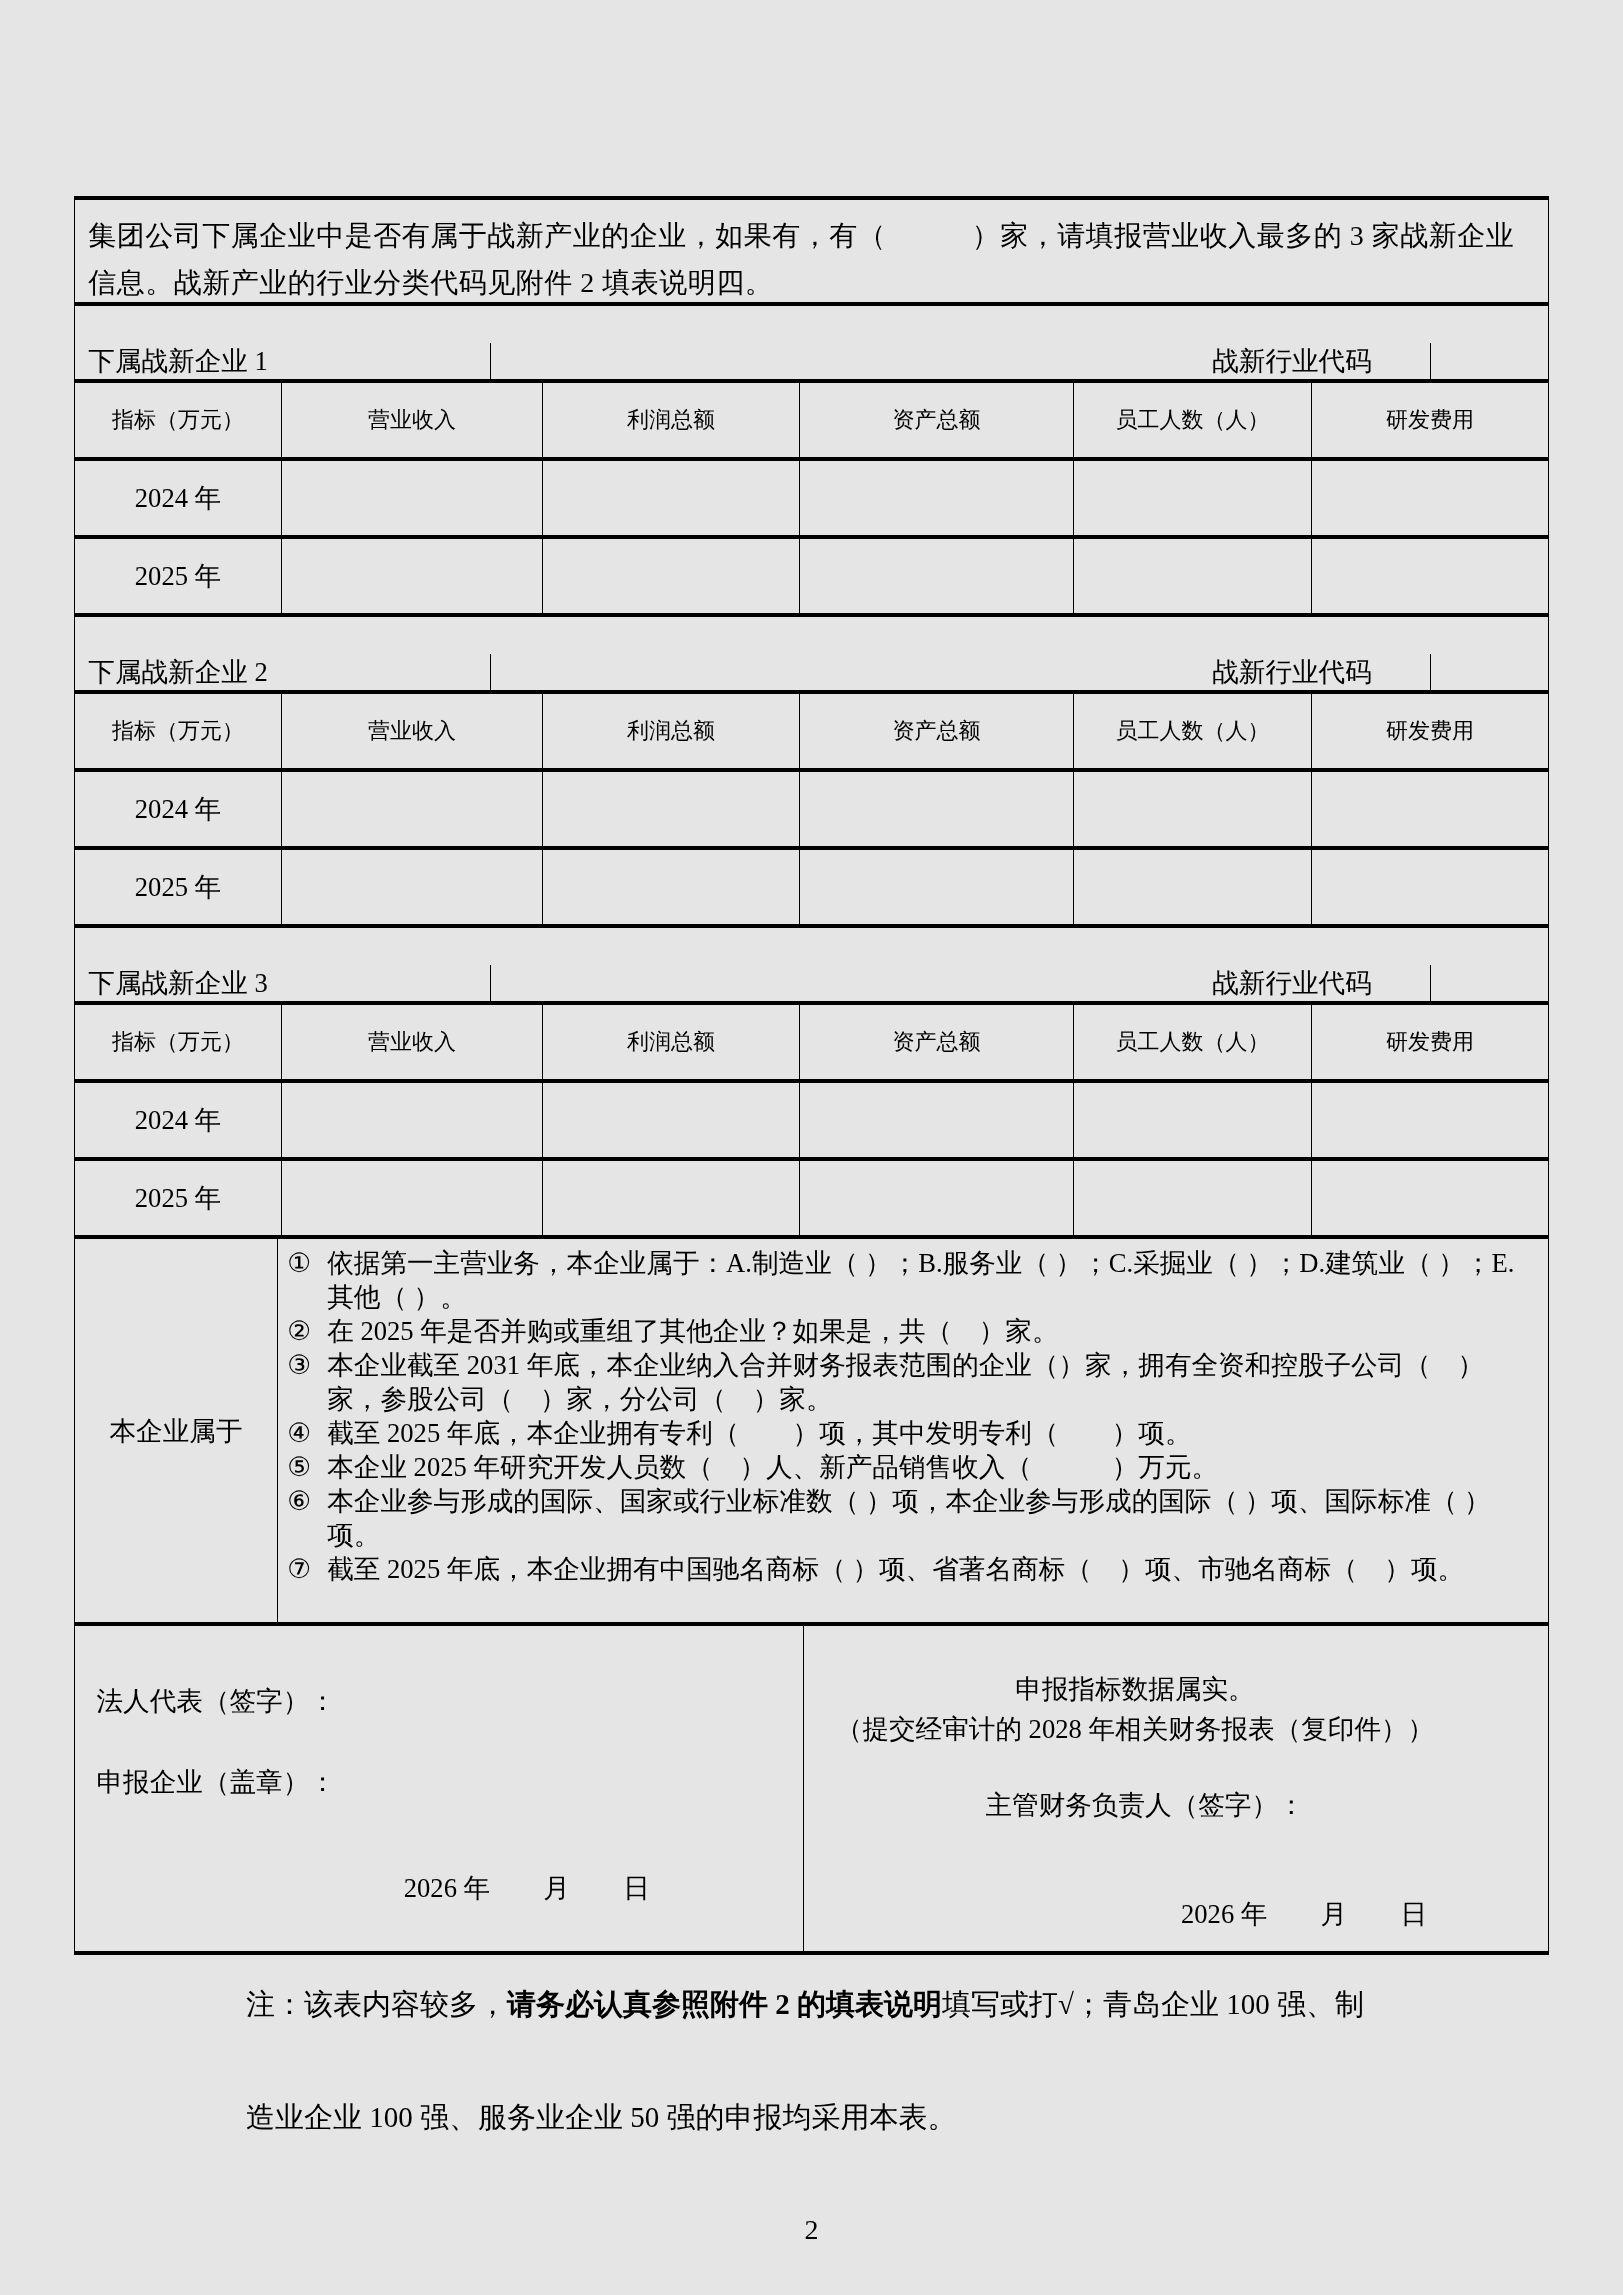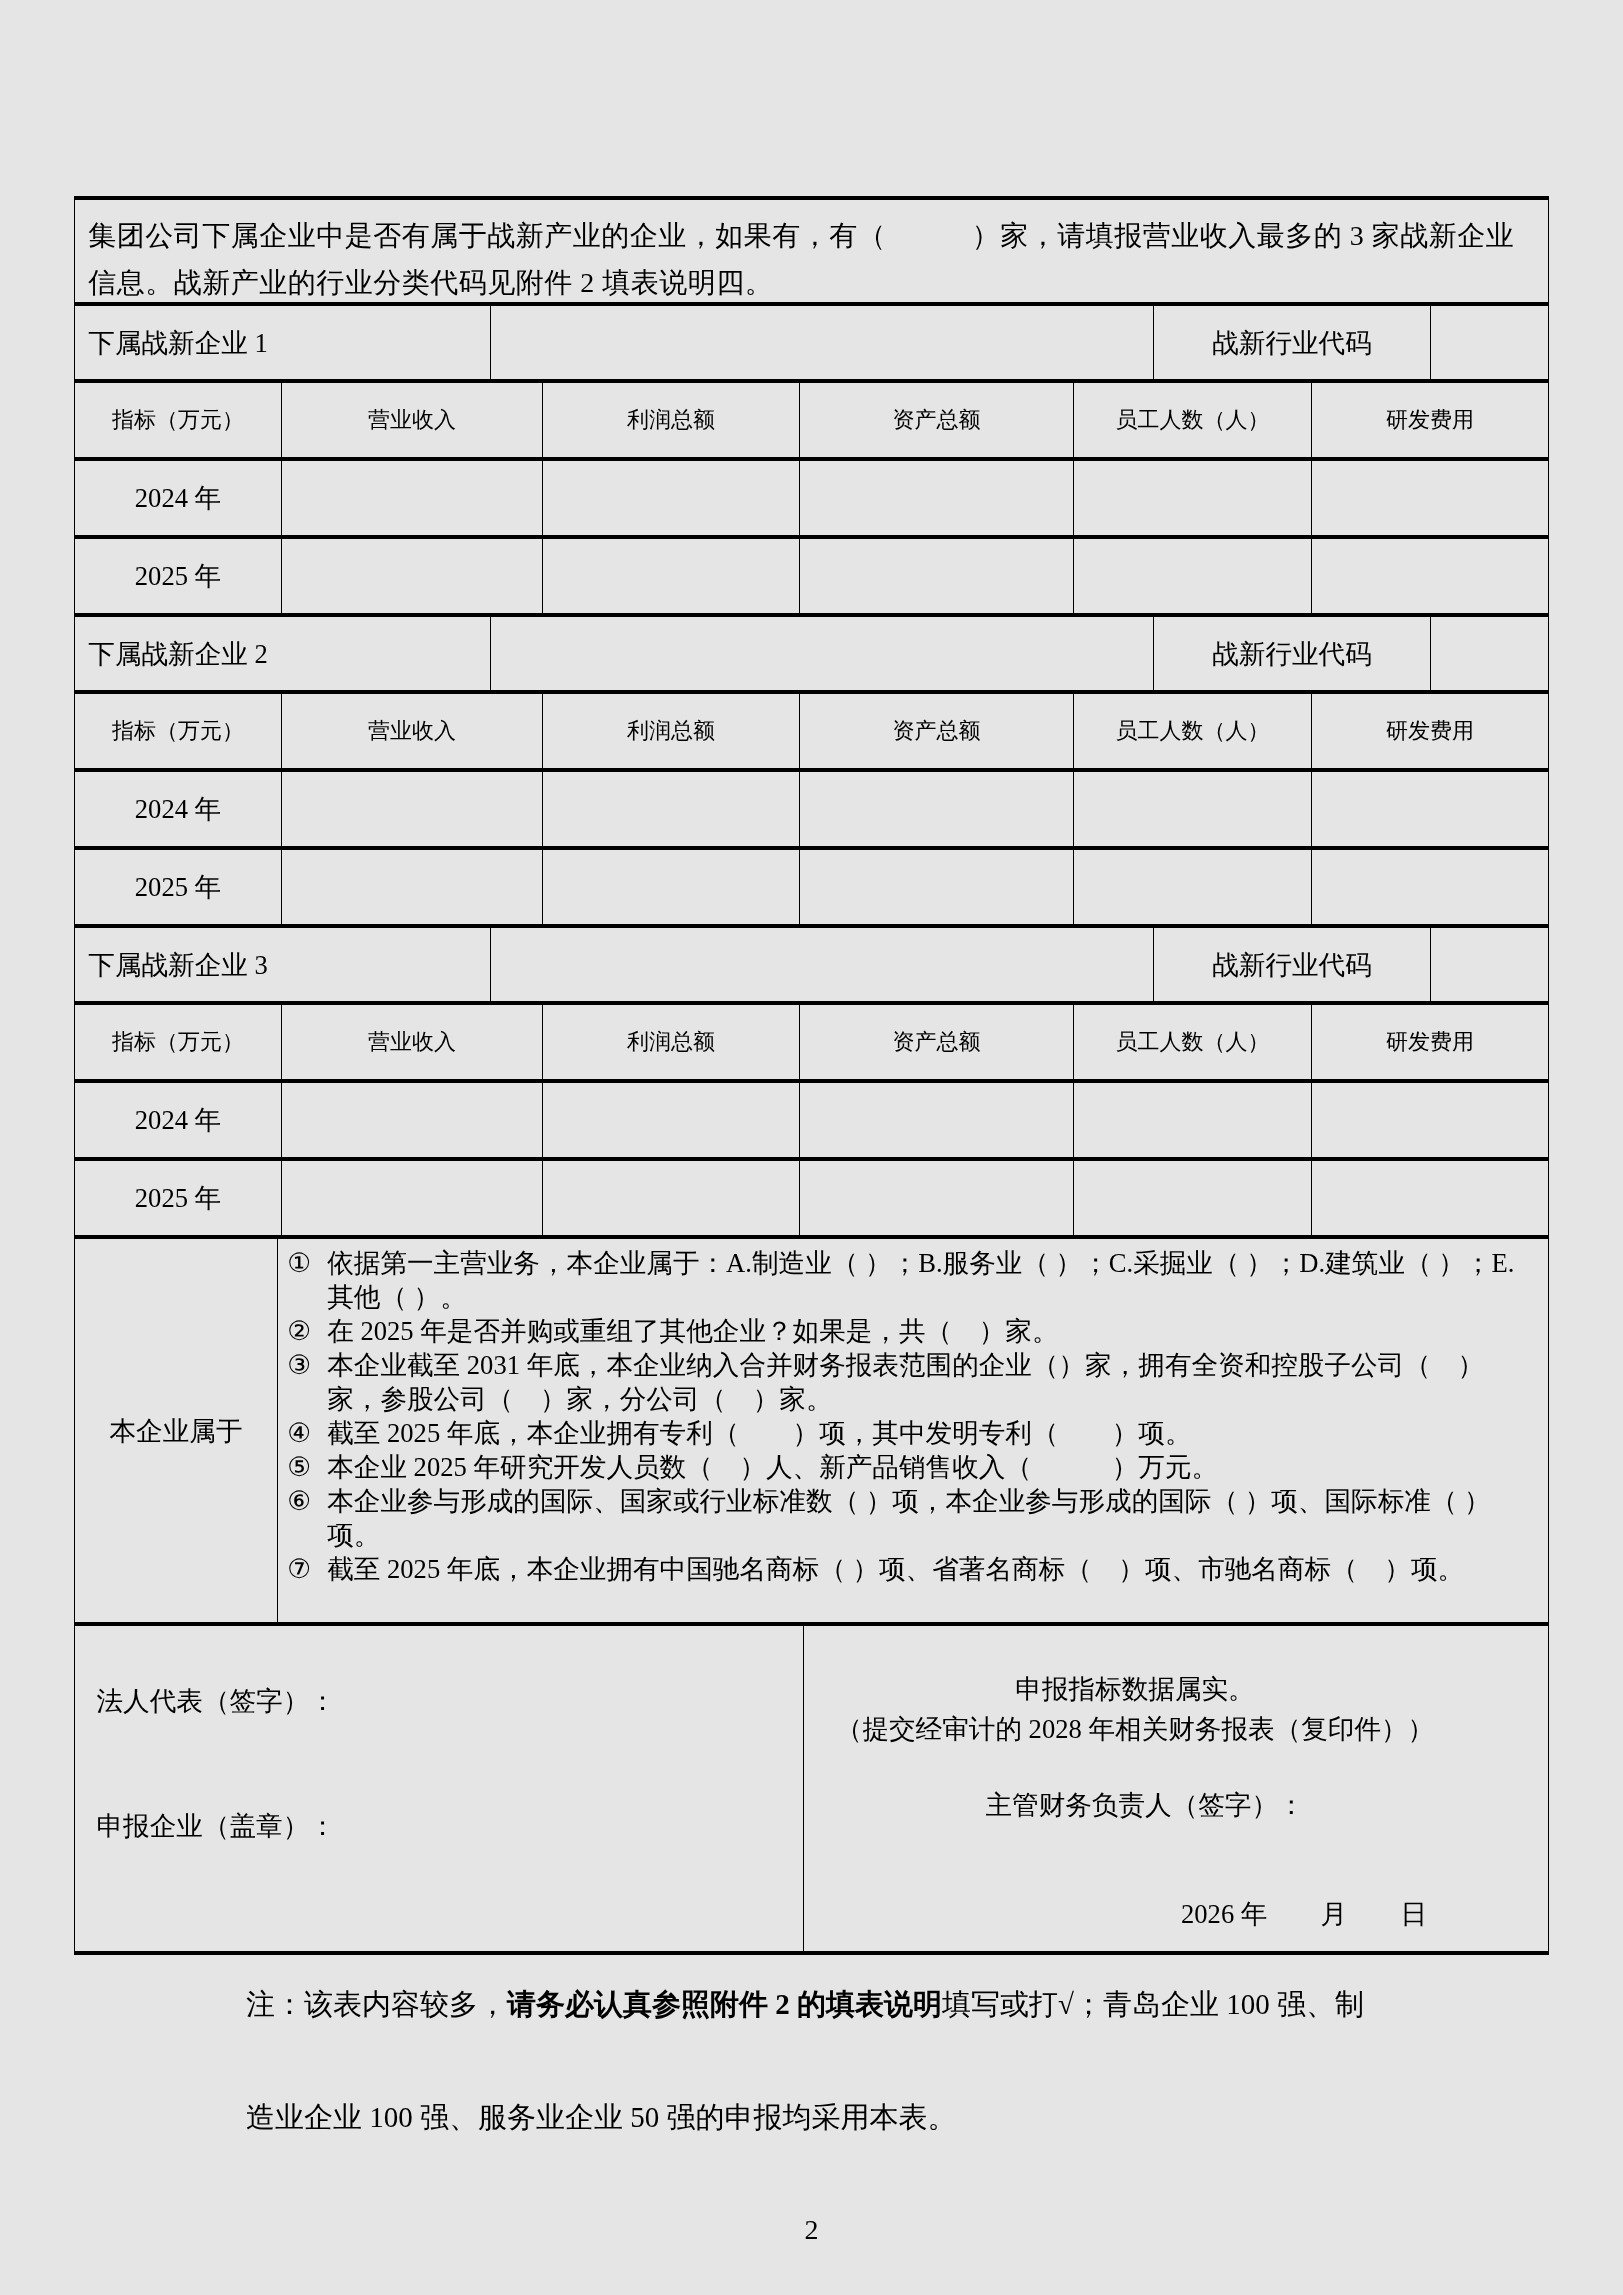--- a/index.html
+++ b/index.html
@@ -17,21 +17,21 @@
     border-left: 1.5px solid #000; border-right: 1.5px solid #000;
     border-top: 4.1px solid #000; border-bottom: 4.1px solid #000;
     font-size: 26.6px;
   }
   .row { display: flex; border-bottom: 4.1px solid #000; }
   .row:last-child { border-bottom: none; }
   .cell { border-right: 1.5px solid #000; display: flex; align-items: center; overflow: hidden; }
   .cell:last-child { border-right: none; }
 
   .r-intro { height: 106px; }
-  .r-ent   { height: 77px; }
+  .r-ent   { height: 77px; align-items: flex-end; }
   .r-hdr   { height: 78px; }
   .r-yr    { height: 78px; }
   .r-info  { height: 387px; }
   .r-sig   { height: 325px; }
 
   .c-intro {
     width: 100%; display: block; font-size: 28px;
     padding: 12.3px 14.3px 0 13.3px; line-height: 47px; letter-spacing: 0.5px;
   }
 
@@ -51,21 +51,21 @@
   .hdr-cell { font-size: 22px; }
 
   
   .c-infolabel { width: 203px; justify-content: center; }
   .c-infobody  { flex: 1; display: block; padding: 7.2px 18.4px 0 9.2px; line-height: 34px; font-size: 26.6px; }
   .item { display: flex; }
   .item .num { flex: 0 0 40px; text-align: left; }
   .item .txt { flex: 1; }
 
   
-  .c-sigl { width: 729px; flex-direction: column; align-items: flex-start; padding-left: 21.5px; gap: 44px; }
+  .c-sigl { width: 729px; flex-direction: column; align-items: flex-start; padding-left: 21.5px; }
   .c-sigr { flex: 1; flex-direction: column; align-items: center; padding: 0 10.2px; }
   .sigl-line1 { margin-top: 57px; }
   .sigl-line2 { margin-top: 45px; }
   .sigl-date  { margin-top: 70px; align-self: center; transform: translateX(77px); }
   .sigr-line1 { margin-top: 45px; transform: translateX(-41px); }
   .sigr-line2 { margin-top: 4.1px;  transform: translateX(-41px); }
   .sigr-line3 { margin-top: 40px; transform: translateX(-31px); }
   .sigr-date  { margin-top: 73px; transform: translateX(128px); }
 
   

